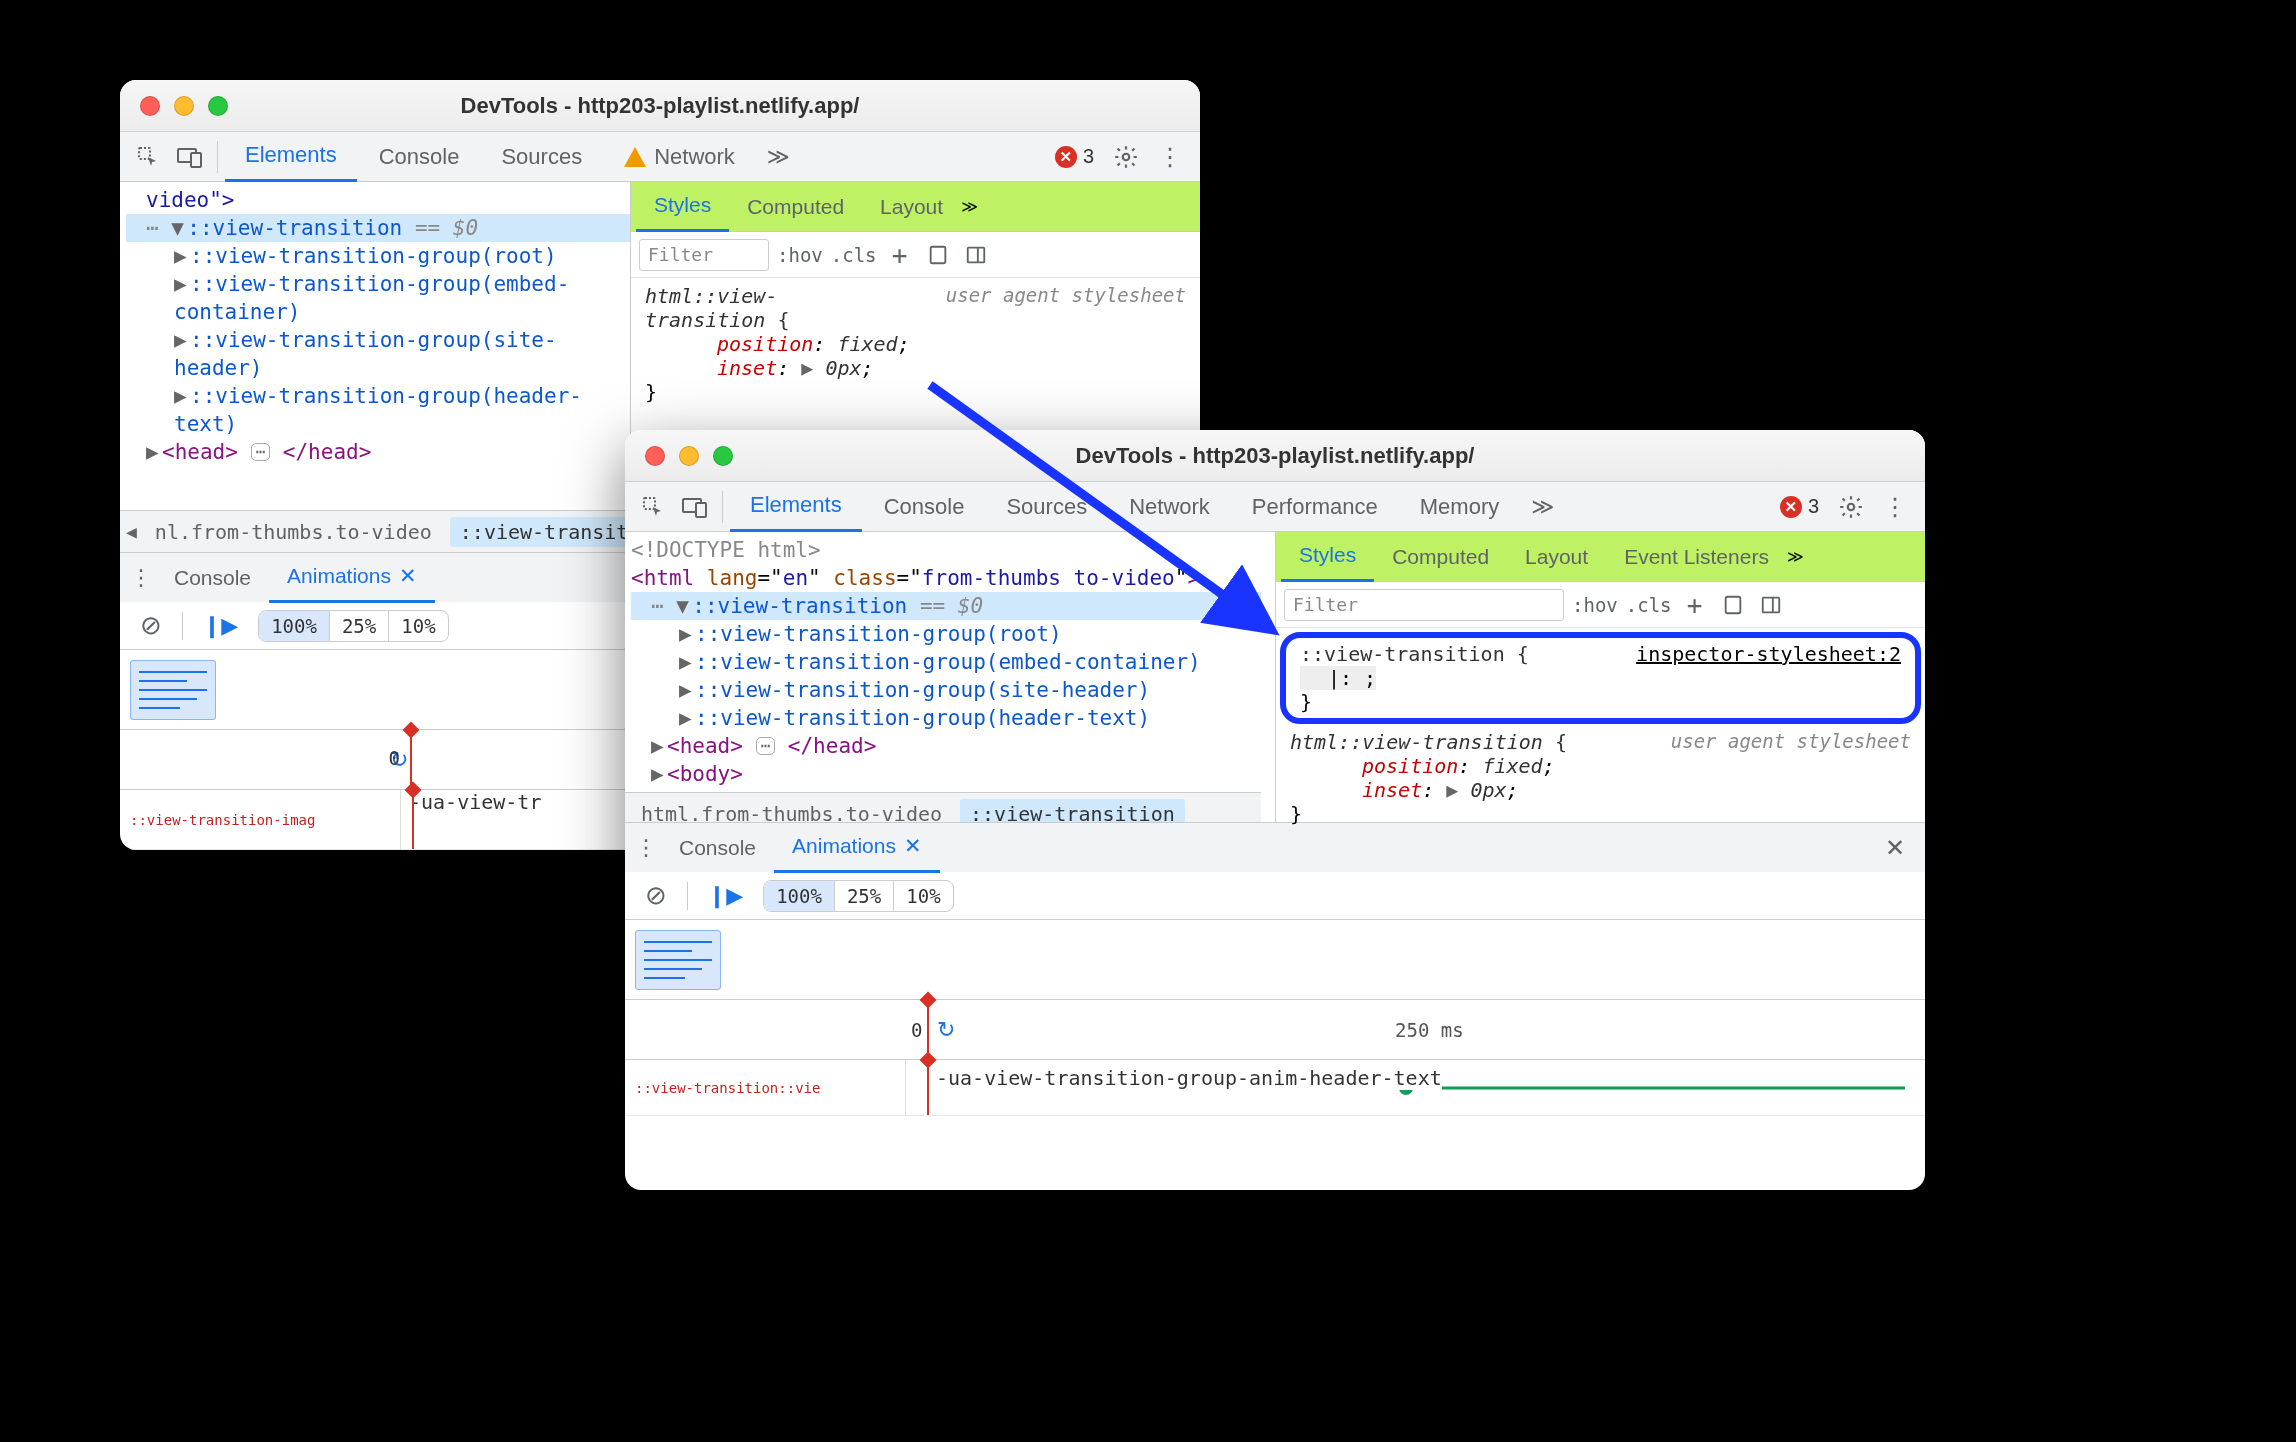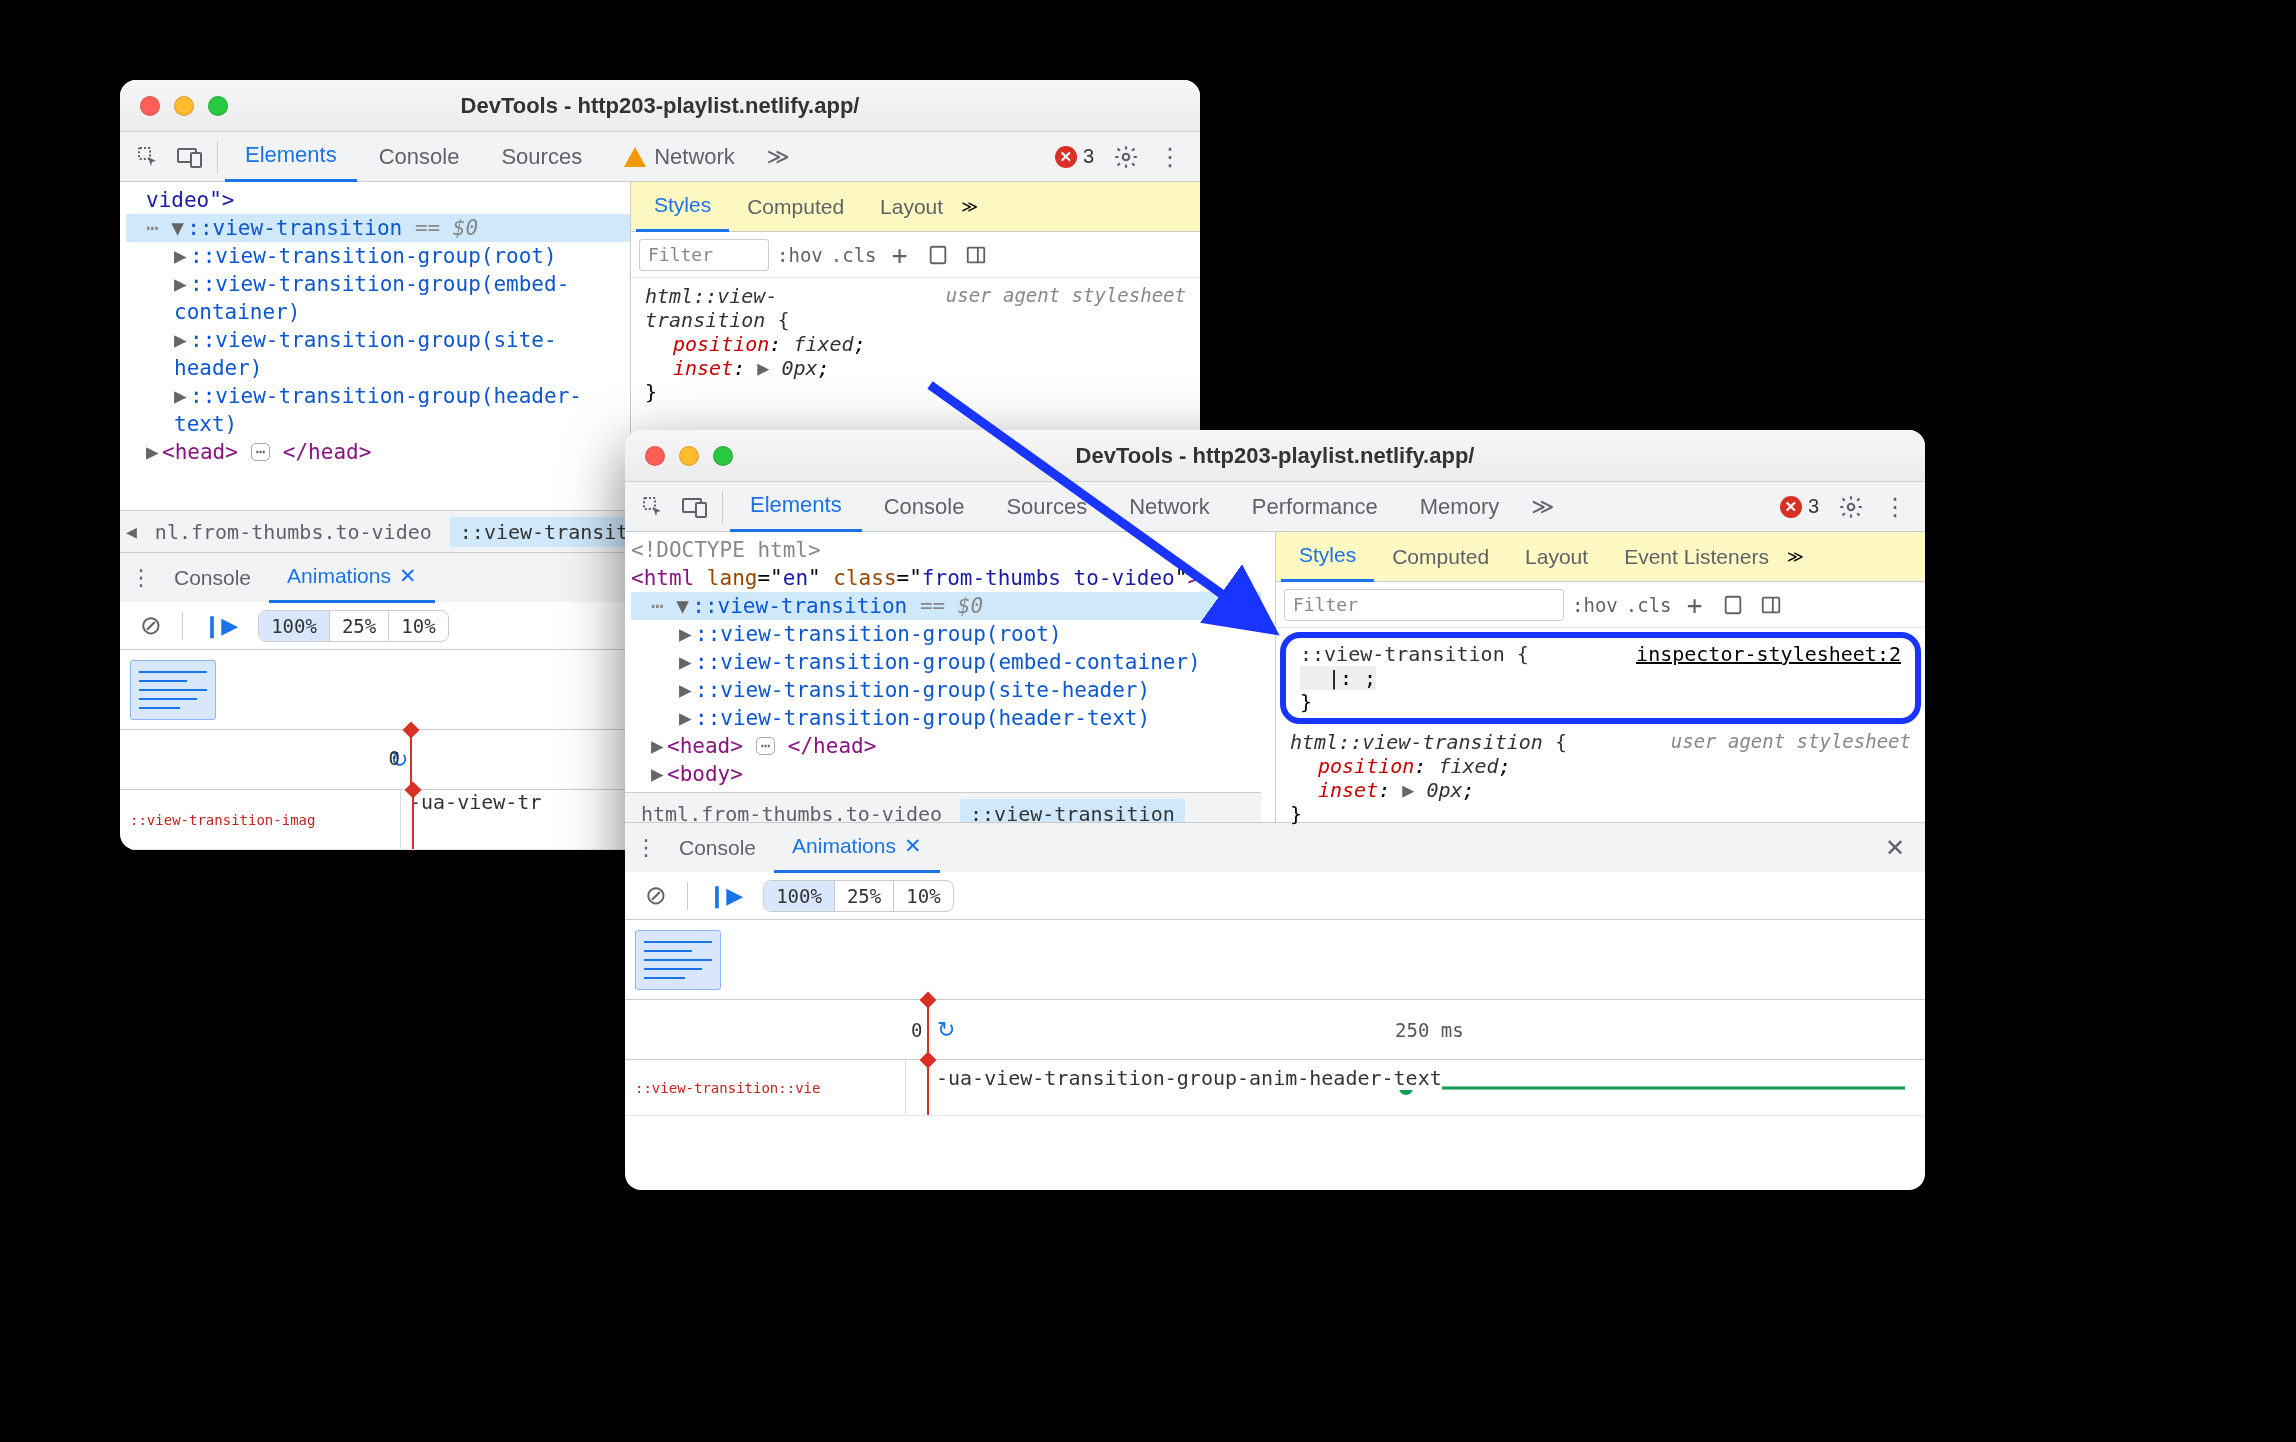--- a/index.html
+++ b/index.html
@@ -135,21 +135,21 @@
     overflow: hidden;
   }
   .breadcrumb .chev { color: #666; font-size: 18px; }
   .bc-item { color: #5f6368; padding: 3px 10px; white-space: nowrap; }
   .bc-item.sel { background: #cfe8fc; color: #333; border-radius: 3px; }
 
   .styles-tabs {
     display: flex; align-items: center;
     height: 50px;
     border-bottom: 1px solid #ccc;
-    background: #fef9c3;
+    background: #bef264;
     padding: 0 5px;
   }
   .styles-tabs .stab {
     padding: 0 18px; height: 50px; display:flex; align-items:center;
     font-size: 21px; color: #5f6368; cursor:pointer; white-space:nowrap;
   }
   .styles-tabs .stab.active { color:#1a73e8; border-bottom: 3px solid #1a73e8; }
   .styles-toolbar {
     display:flex; align-items:center;
     height: 46px; border-bottom: 1px solid #e5e5e5;
@@ -165,21 +165,21 @@
   .tb-txt { font-size: 19px; color: #5f6368; cursor:pointer; }
   .tb-icon { width: 30px; height:30px; display:flex;align-items:center;justify-content:center; color:#5f6368; cursor:pointer; }
   .styles-body {
     font-family: Menlo, Monaco, monospace;
     font-size: 20px;
     padding: 6px 14px;
     position: relative;
   }
   .styles-body .srclabel { float: right; color:#888; font-style: italic; font-size: 19px; }
   .css-sel { color: #333; }
-  .css-prop { color: #c80000; }
+  .css-prop { color: #c80000; margin-left: 44px; }
   .css-val { color: #333; }
   .indent { padding-left: 28px; }
 
   .highlight-box {
     border: 6px solid #1934ff;
     border-radius: 20px;
     position: relative;
     padding: 4px 14px 4px 14px;
     margin: 4px;
     background: #fff;

